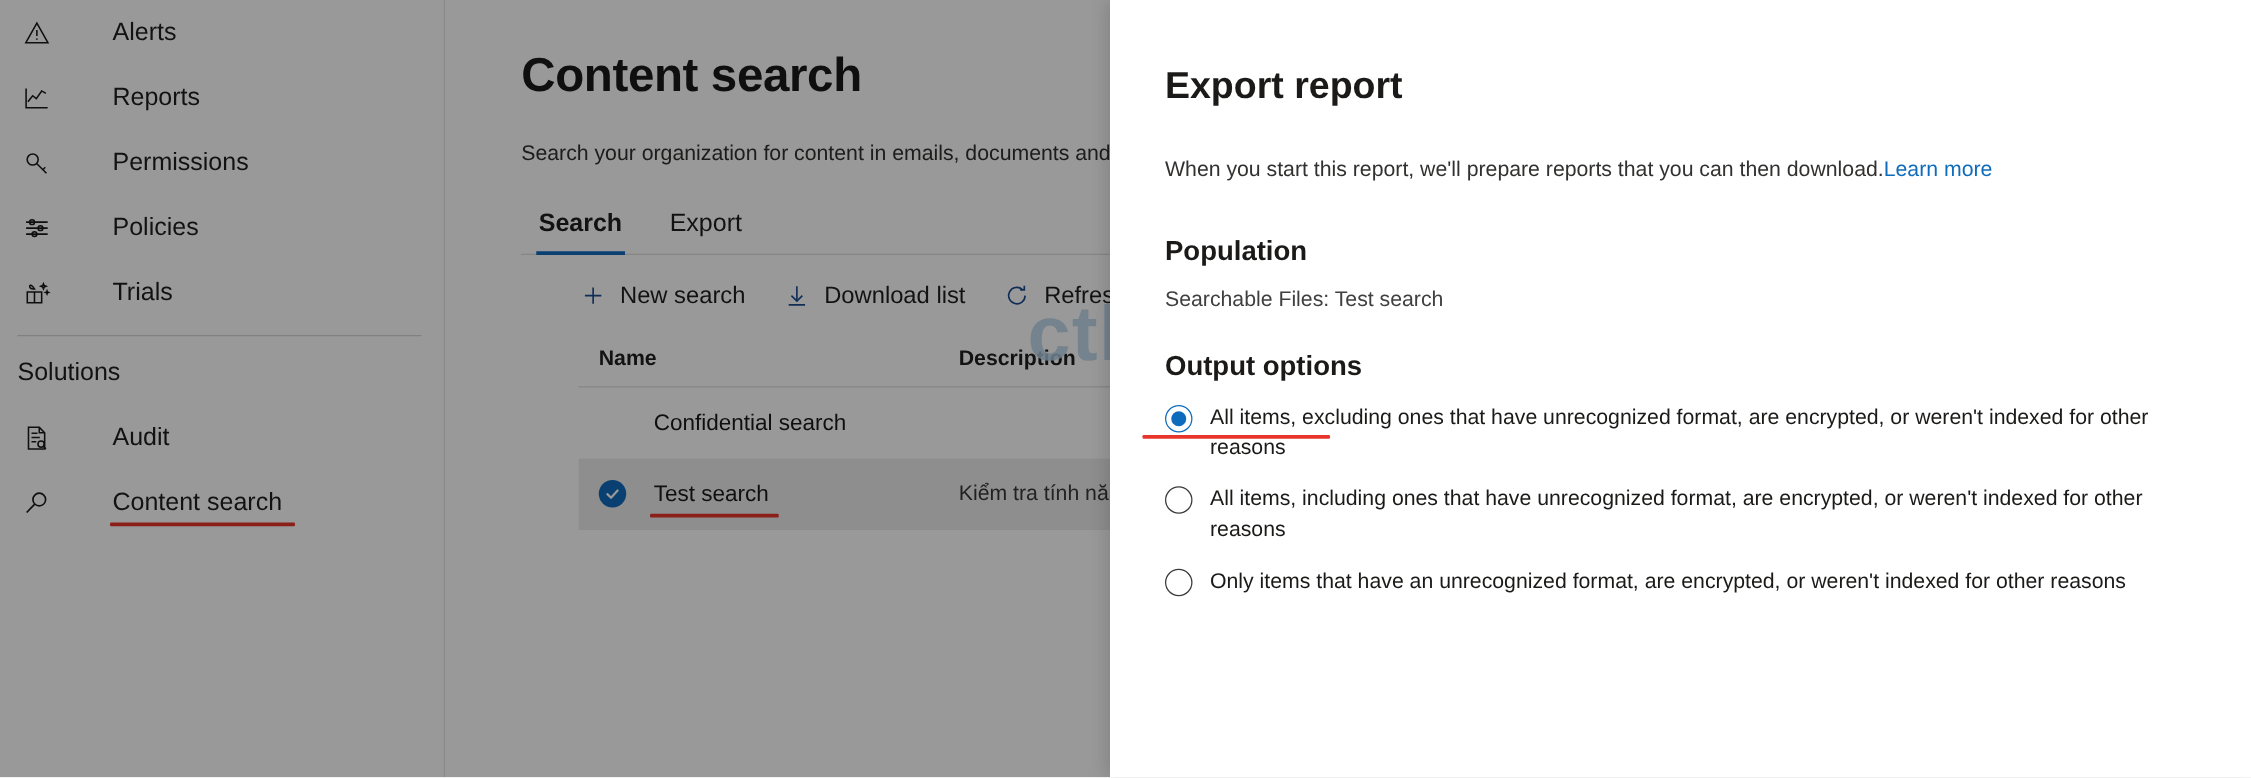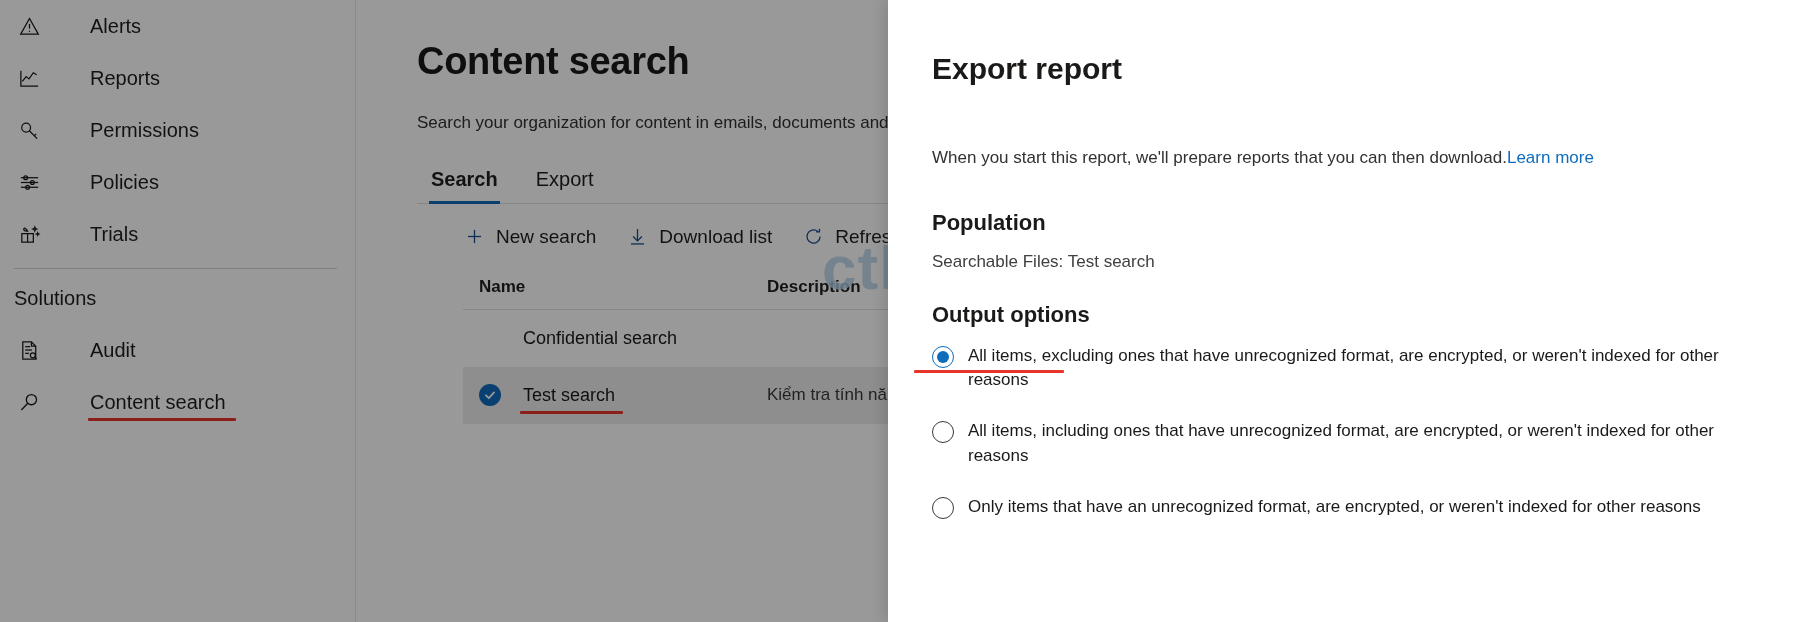--- a/index.html
+++ b/index.html
@@ -261,21 +261,21 @@
     z-index: 60;
     padding: 52px 24px 0 44px;
     box-shadow: -3px 0 14px rgba(0,0,0,0.14);
     overflow: hidden;
   }
 
   .panel-title {
     font-size: 30px;
     font-weight: bold;
     color: #1b1a19;
-    margin-bottom: 60px;
+    margin-bottom: 38px;
   }
 
   .panel-intro {
     font-size: 17px;
     color: #323130;
     line-height: 1.42;
     margin-bottom: 40px;
     max-width: 700px;
   }
   .panel-intro a {
@@ -290,21 +290,21 @@
     color: #1b1a19;
     margin-bottom: 16px;
   }
 
   .panel-population {
     font-size: 17px;
     color: #404040;
     margin-bottom: 30px;
   }
 
-  .radio-group { display: flex; flex-direction: column; gap: 27px; }
+  .radio-group { display: flex; flex-direction: column; gap: 17px; }
   .radio-row {
     display: flex;
     align-items: flex-start;
     gap: 14px;
     cursor: pointer;
     position: relative;
   }
   .radio-mark {
     flex: 0 0 22px;
     width: 22px; height: 22px;

